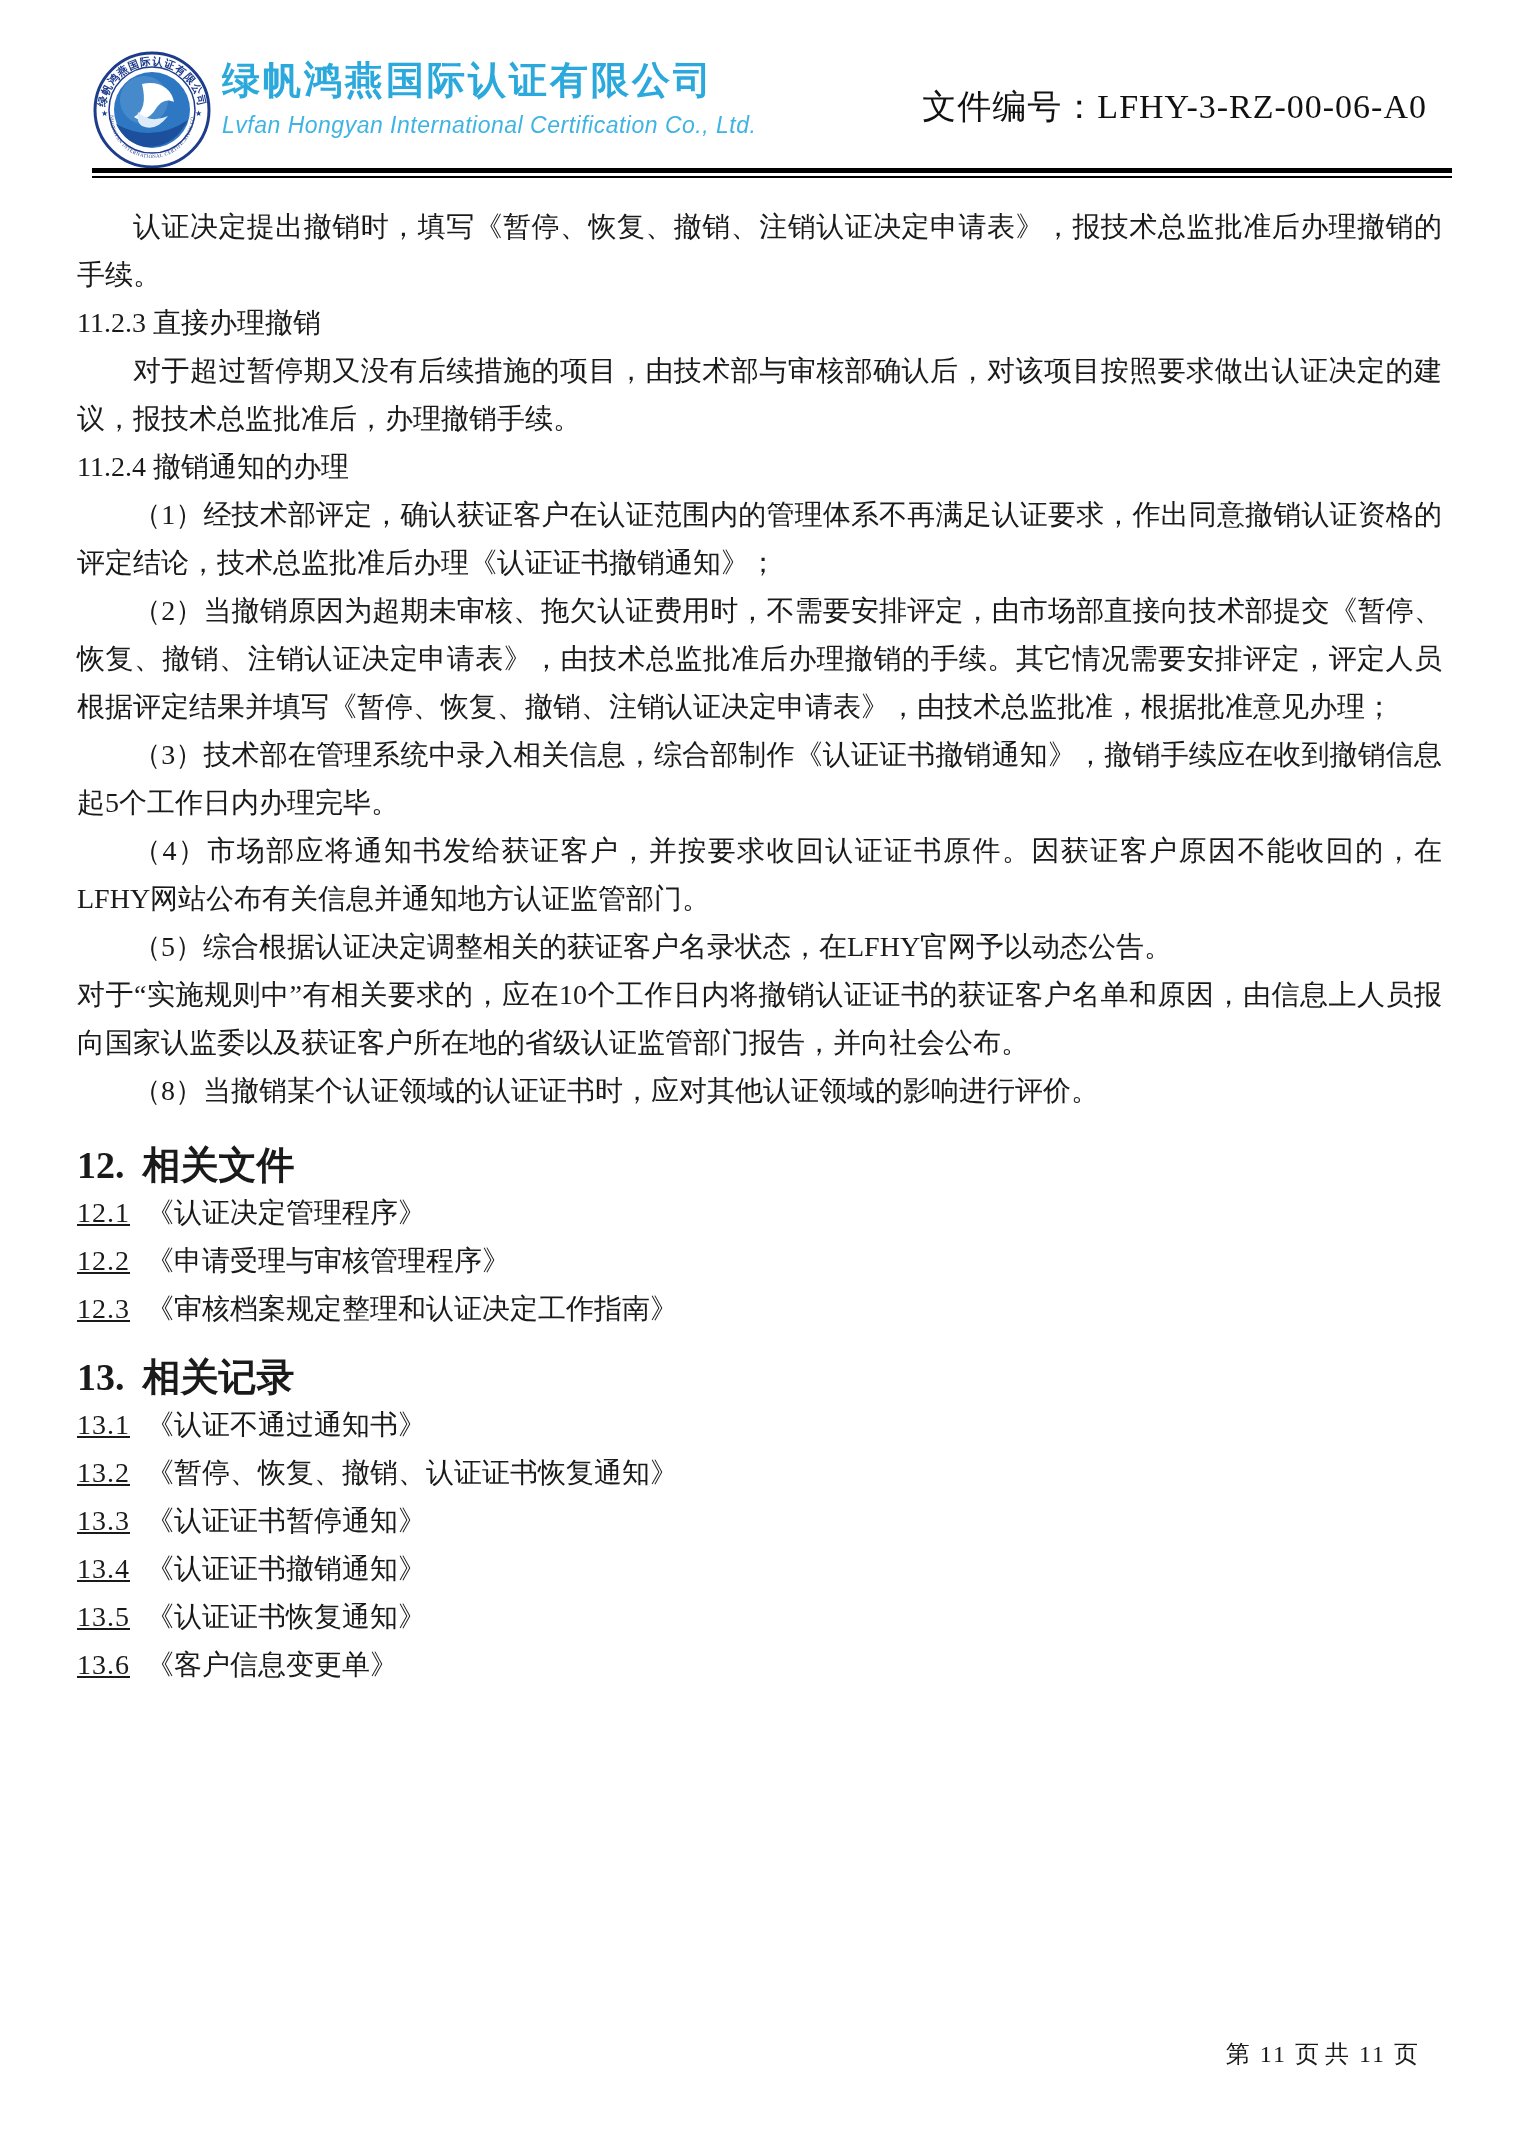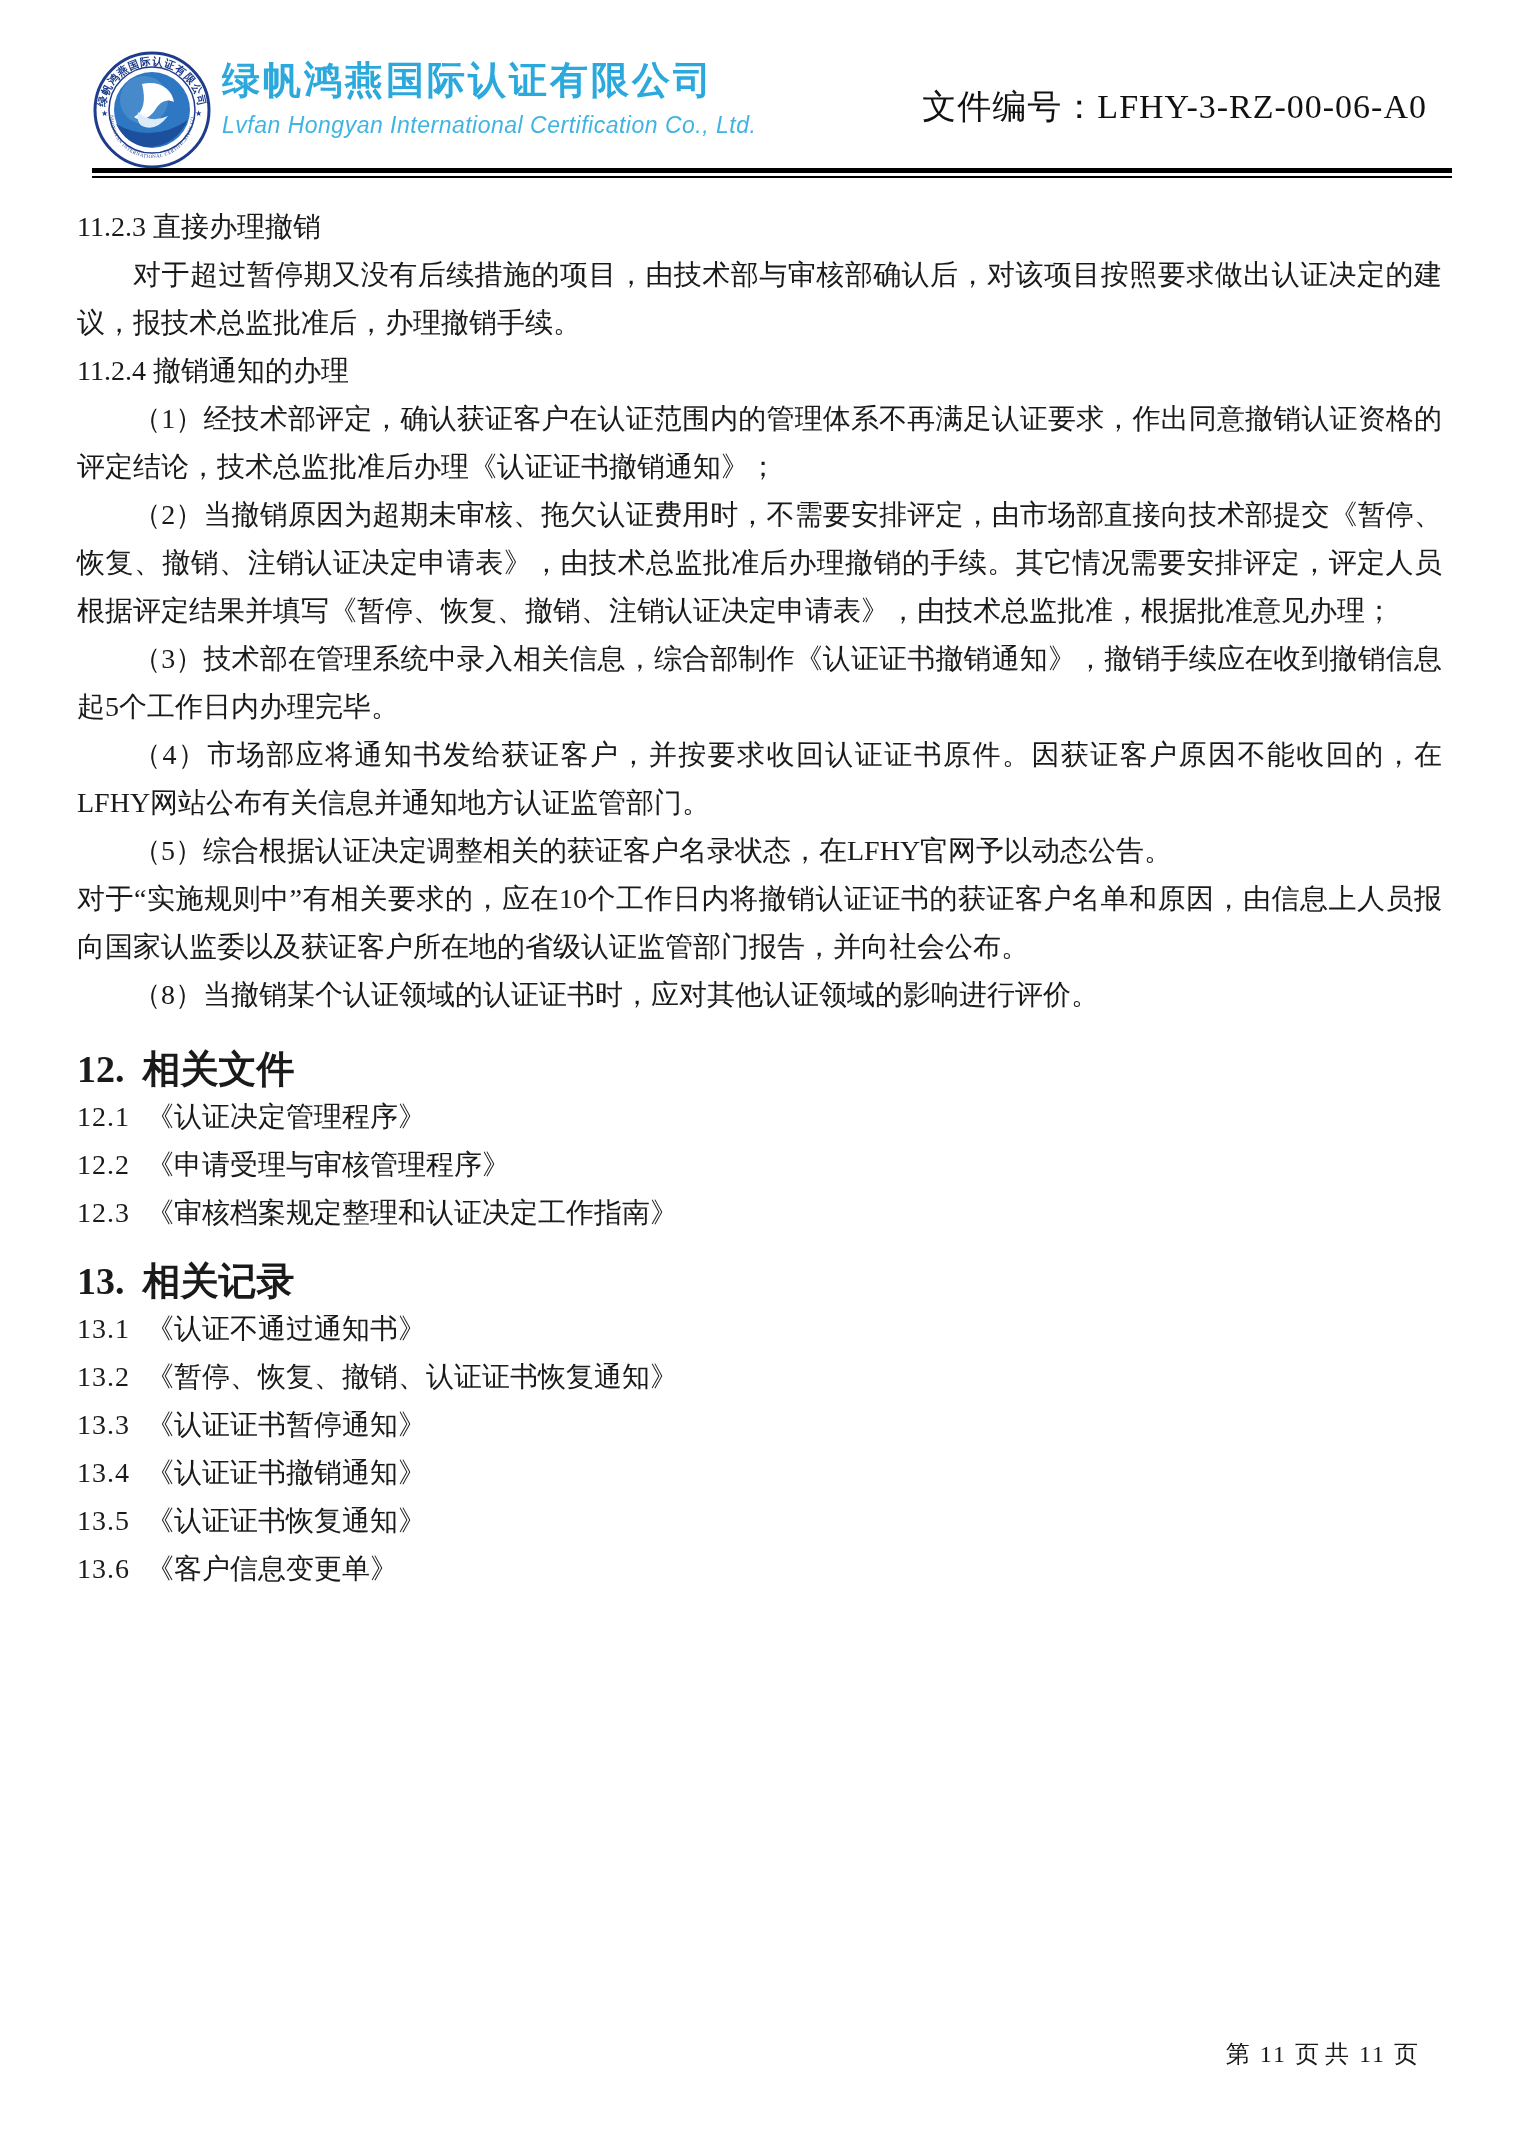--- a/index.html
+++ b/index.html
@@ -46,21 +46,21 @@
   .para { text-align: justify; }
   .para.indent { text-indent: 2em; }
   .sec-heading {
     font-family: "Liberation Sans", "DejaVu Sans", sans-serif;
     font-weight: bold; font-size: 38px; line-height: 48px;
   }
   .sec-heading .sec-num { font-family: "Liberation Serif", serif; font-weight: bold; margin-right: 18px; }
   .sec-heading-12 { margin-top: 26px; }
   .sec-heading-13 { margin-top: 20px; }
   .list-item { line-height: 48px; }
-  .list-item .item-num { margin-right: 16px; letter-spacing: 1px; }
+  .list-item .item-num { margin-right: 16px; letter-spacing: 1px; text-decoration: underline; }
 
   
   .footer {
     position: absolute; right: 92px; top: 2038px;
     font-size: 24px; letter-spacing: 2px; white-space: nowrap;
     font-family: "Liberation Serif", "DejaVu Serif", serif;
   }
   .footer .num { font-weight: normal; padding: 0 6px; }
   .footer .lbl { padding: 0 2px; }
 </style>
@@ -102,20 +102,21 @@
 
     <div class="doc-number">
       <span>文件编号：</span><span>LFHY-3-RZ-00-06-A0</span>
     </div>
 
     <div class="double-rule"></div>
   </div>
 
   <div class="body-text">
 
+    <div class="para indent">认证决定提出撤销时，填写《暂停、恢复、撤销、注销认证决定申请表》，报技术总监批准后办理撤销的手续。</div>
     <div class="para">11.2.3 直接办理撤销</div>
     <div class="para indent">对于超过暂停期又没有后续措施的项目，由技术部与审核部确认后，对该项目按照要求做出认证决定的建议，报技术总监批准后，办理撤销手续。</div>
     <div class="para">11.2.4 撤销通知的办理</div>
     <div class="para indent">（1）经技术部评定，确认获证客户在认证范围内的管理体系不再满足认证要求，作出同意撤销认证资格的评定结论，技术总监批准后办理《认证证书撤销通知》；</div>
     <div class="para indent">（2）当撤销原因为超期未审核、拖欠认证费用时，不需要安排评定，由市场部直接向技术部提交《暂停、恢复、撤销、注销认证决定申请表》，由技术总监批准后办理撤销的手续。其它情况需要安排评定，评定人员根据评定结果并填写《暂停、恢复、撤销、注销认证决定申请表》，由技术总监批准，根据批准意见办理；</div>
     <div class="para indent">（3）技术部在管理系统中录入相关信息，综合部制作《认证证书撤销通知》，撤销手续应在收到撤销信息起5个工作日内办理完毕。</div>
     <div class="para indent">（4）市场部应将通知书发给获证客户，并按要求收回认证证书原件。因获证客户原因不能收回的，在LFHY网站公布有关信息并通知地方认证监管部门。</div>
     <div class="para indent">（5）综合根据认证决定调整相关的获证客户名录状态，在LFHY官网予以动态公告。</div>
     <div class="para">对于“实施规则中”有相关要求的，应在10个工作日内将撤销认证证书的获证客户名单和原因，由信息上人员报向国家认监委以及获证客户所在地的省级认证监管部门报告，并向社会公布。</div>
     <div class="para indent">（8）当撤销某个认证领域的认证证书时，应对其他认证领域的影响进行评价。</div>

